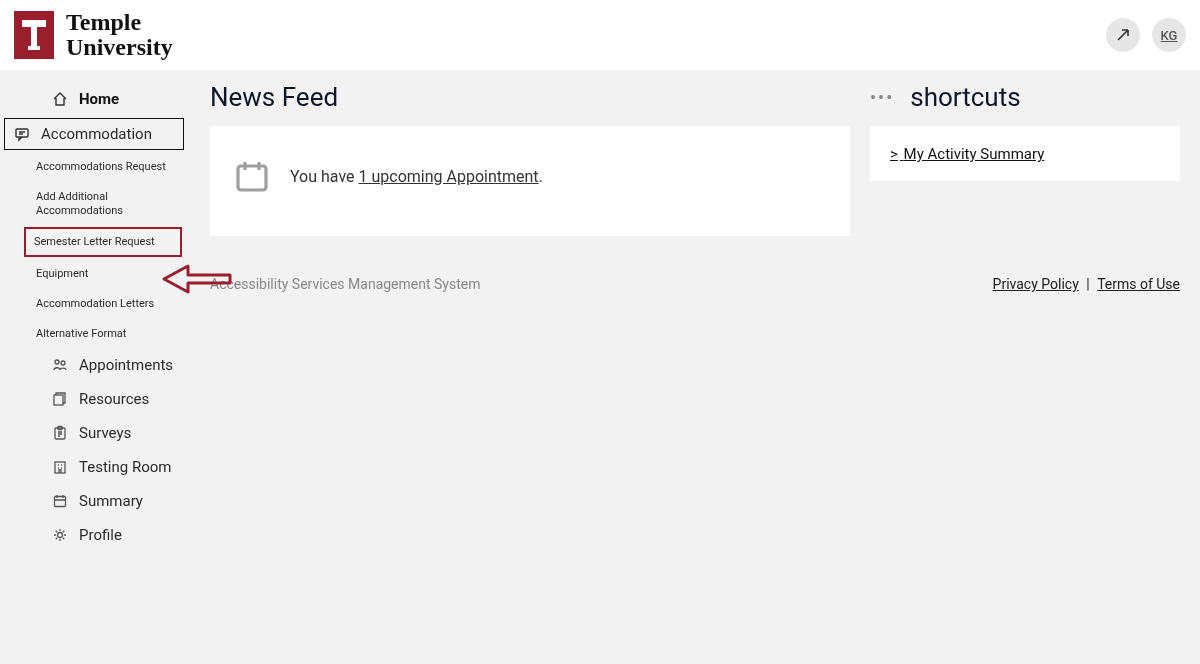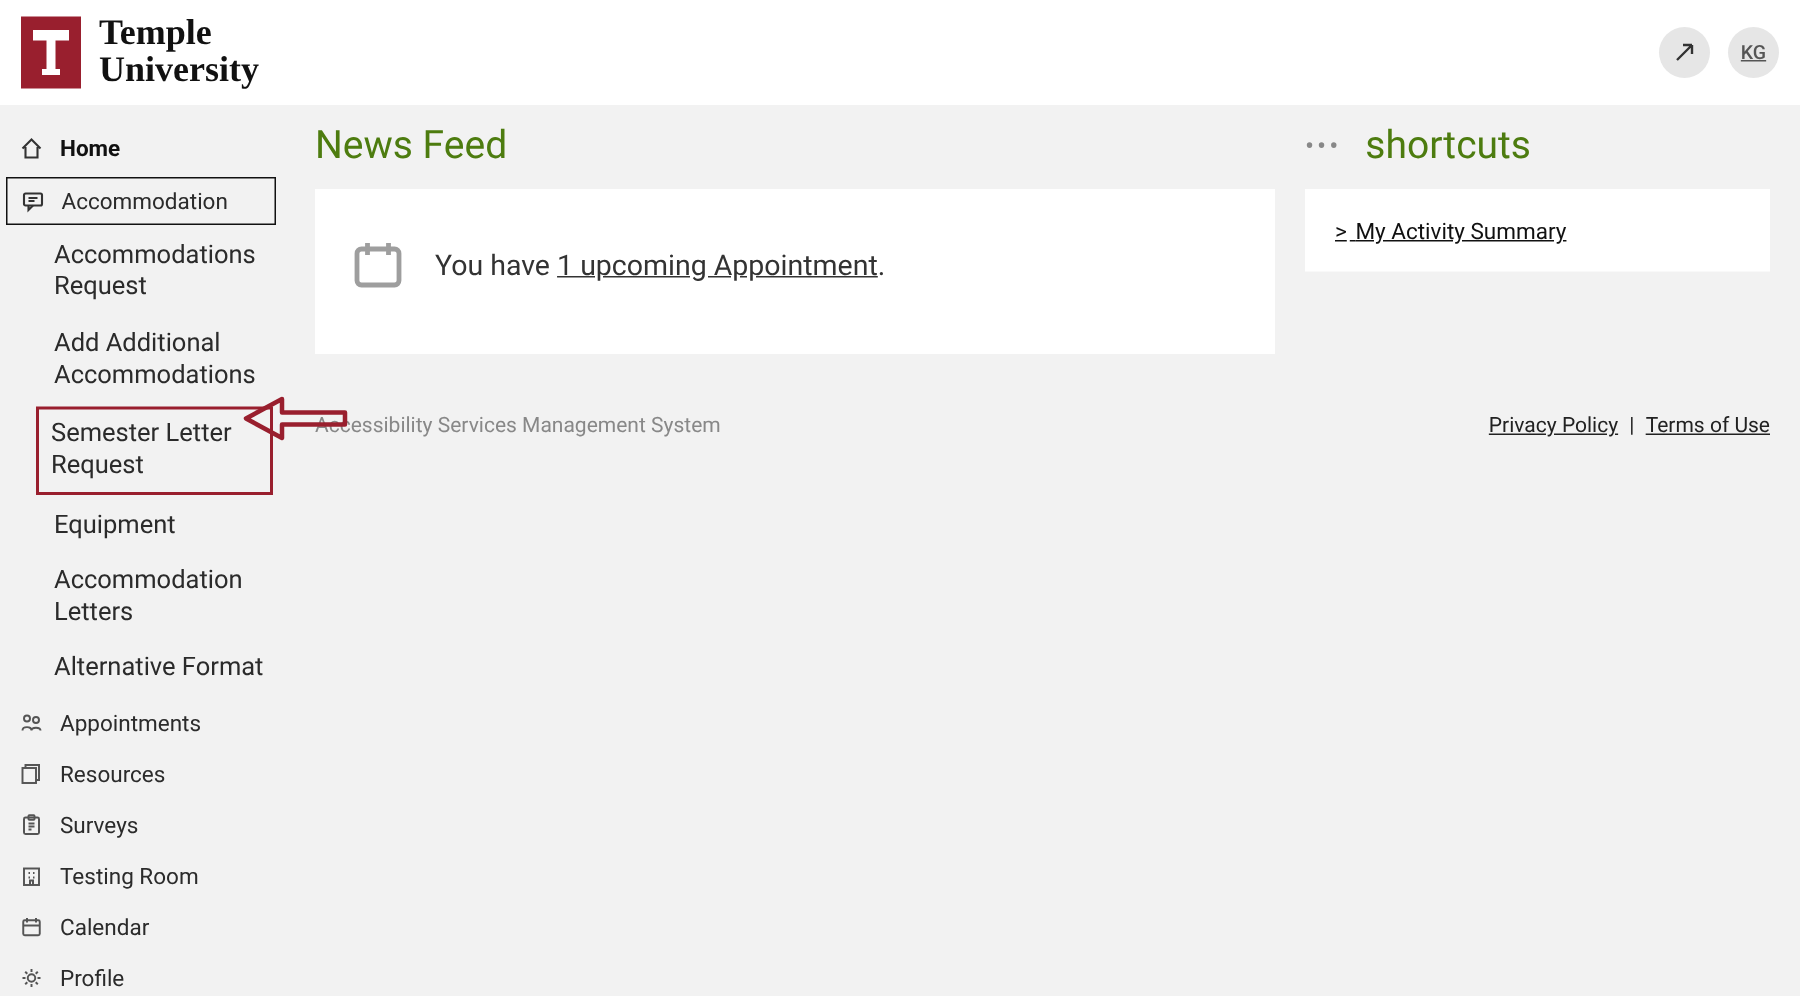--- a/index.html
+++ b/index.html
@@ -7,38 +7,38 @@
   .topbar { height: 70px; background: #fff; display: flex; align-items: center; padding: 0 14px; }
   .logo-wrap { display: flex; align-items: center; }
   .logo-t { width: 40px; height: 48px; background: #991f2e; display: flex; align-items: center; justify-content: center; margin-right: 12px; }
   .logo-name { font-family: Georgia, "Times New Roman", serif; color: #111; line-height: 1.05; font-size: 24px; font-weight: 700; }
   .topbar-right { margin-left: auto; display: flex; align-items: center; gap: 12px; }
   .icon-btn { width: 34px; height: 34px; border-radius: 50%; background: #e6e6e6; display: flex; align-items: center; justify-content: center; cursor: pointer; }
   .avatar { width: 34px; height: 34px; border-radius: 50%; background: #e6e6e6; display: flex; align-items: center; justify-content: center; color: #555; font-size: 13px; font-weight: 500; cursor: pointer; text-decoration: underline; }
 
   .body { display: flex; height: calc(100% - 70px); }
   .sidebar { width: 190px; padding-top: 12px; }
-  .nav-item { display: flex; align-items: center; gap: 10px; padding: 8px 12px; font-size: 15px; color: #2b2b2b; cursor: pointer; }
+  .nav-item { display: flex; align-items: center; gap: 10px; padding: 8px 12px; font-size: 15px; color: #2b2b2b; cursor: pointer; margin-left: 39px; }
   .nav-item .icon { width: 18px; height: 18px; display: flex; align-items: center; justify-content: center; color: #555; flex-shrink: 0; }
   .nav-item.home { font-weight: 700; color: #111; }
   .nav-item.accommodation { border: 1.5px solid #111; margin: 2px 6px 2px 4px; padding: 6px 8px; }
-  .sub-item { padding: 8px 10px 8px 36px; font-size: 17px; color: #2b2b2b; cursor: pointer; line-height: 1.25; }
+  .sub-item { padding: 8px 10px 8px 36px; font-size: 11px; color: #2b2b2b; cursor: pointer; line-height: 1.25; }
   .sub-item.highlighted { border: 2.5px solid #991f2e; margin: 2px 8px 2px 24px; padding: 6px 8px; }
 
   .main { flex: 1; padding: 12px 20px 10px 20px; display: flex; flex-direction: column; position: relative; }
   .columns { display: flex; gap: 20px; }
   .col-left { flex: 1; }
   .col-right { width: 310px; }
-  .section-title { font-size: 26px; color: #4d7c0f; font-weight: 400; margin-bottom: 14px; }
+  .section-title { font-size: 26px; color: #0f172a; font-weight: 400; margin-bottom: 14px; }
   .shortcuts-row { display: flex; align-items: center; gap: 16px; margin-bottom: 14px; }
   .more-icon { color: #888; font-size: 18px; letter-spacing: 2px; cursor: pointer; }
 
   .card { background: #fff; padding: 30px 22px 40px 22px; }
   .news-card-inner { display: flex; align-items: center; gap: 18px; }
-  .news-text { font-size: 19px; color: #333; }
+  .news-text { font-size: 16px; color: #333; }
   .news-text a { color: #333; text-decoration: underline; }
 
   .shortcuts-card { background: #fff; padding: 18px 20px; }
   .shortcut-link { font-size: 15px; color: #111; text-decoration: underline; cursor: pointer; }
   .shortcut-link .caret { text-decoration: none; margin-right: 2px; }
 
   .footer { display: flex; align-items: center; margin-top: 40px; font-size: 14px; }
   .footer-left { color: #888; }
   .footer-right { margin-left: auto; color: #222; }
   .footer-right a { color: #222; text-decoration: underline; cursor: pointer; }
@@ -148,21 +148,21 @@
       <span>Testing Room</span>
     </div>
 
     <div class="nav-item">
       <span class="icon">
         <svg width="16" height="16" viewBox="0 0 16 16" fill="none" stroke="#555" stroke-width="1.3">
             <rect x="2.5" y="3.5" width="11" height="10" rx="1"></rect>
             <path d="M2.5 7 H13.5 M5 2 V5 M11 2 V5"></path>
           </svg>
       </span>
-      <span>Calendar</span>
+      <span>Summary</span>
     </div>
 
     <div class="nav-item">
       <span class="icon">
         <svg width="16" height="16" viewBox="0 0 16 16" fill="none" stroke="#555" stroke-width="1.3">
             <circle cx="8" cy="8" r="2.5"></circle>
             <path d="M8 2 V4 M8 12 V14 M2 8 H4 M12 8 H14 M3.8 3.8 L5.2 5.2 M10.8 10.8 L12.2 12.2 M12.2 3.8 L10.8 5.2 M5.2 10.8 L3.8 12.2"></path>
           </svg>
       </span>
       <span>Profile</span>

